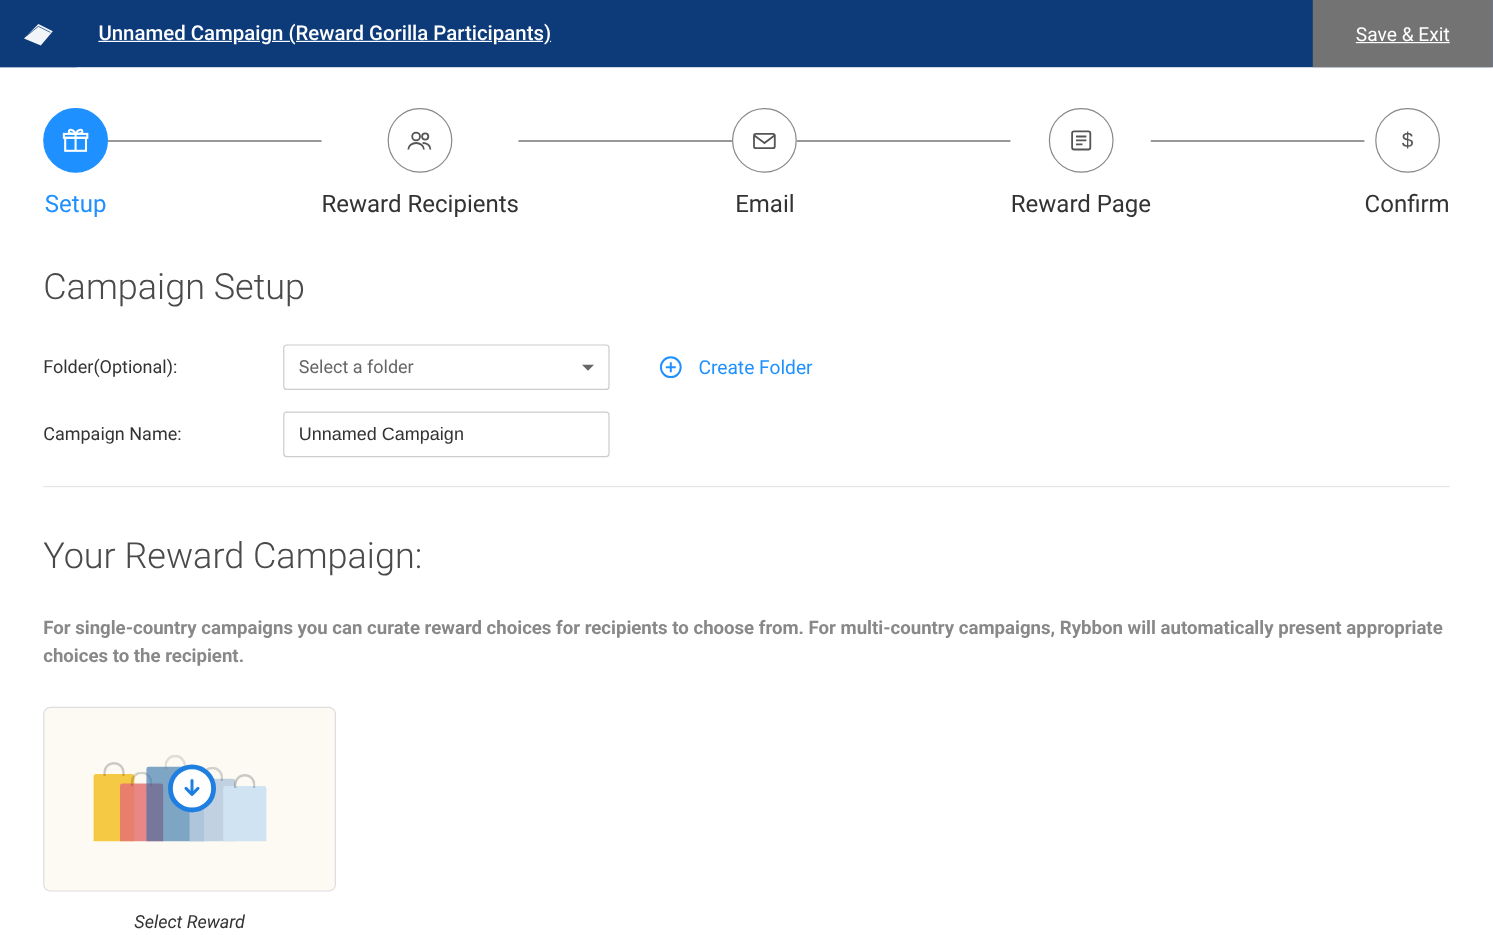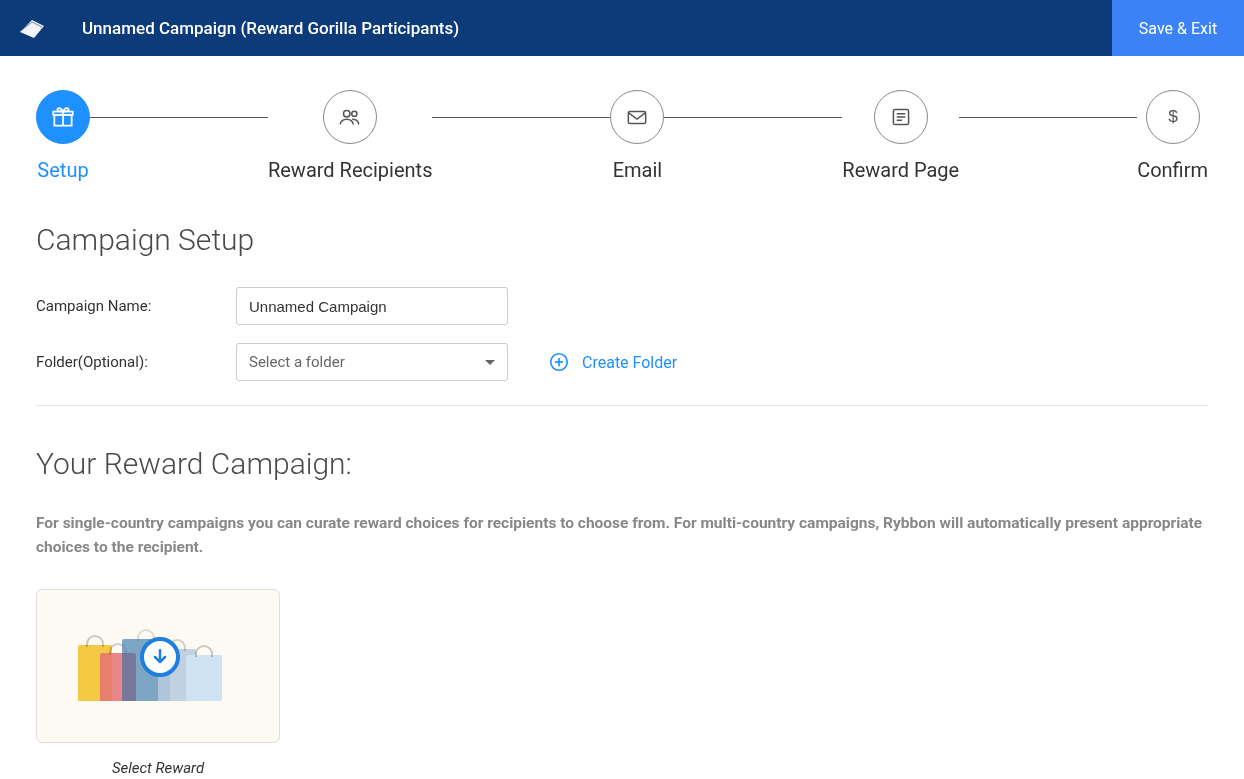--- a/index.html
+++ b/index.html
@@ -8,39 +8,40 @@
     background: #fff;
     color: #333;
     width: 1244px;
   }
   .header {
     display: flex;
     align-items: stretch;
     height: 56px;
     background: #0d3b7a;
     color: #fff;
+    text-decoration: underline;
   }
   .logo-box {
     width: 64px;
     display: flex;
     align-items: center;
     justify-content: center;
     background: #0d3b7a;
   }
   .header-title {
     flex: 1;
     display: flex;
     align-items: center;
     padding-left: 18px;
     font-size: 17px;
     font-weight: 500;
   }
   .save-btn {
-    width: 132px;
-    background: #3b82f6;
+    width: 150px;
+    background: #737373;
     display: flex;
     align-items: center;
     justify-content: center;
     color: #fff;
     font-size: 16px;
     cursor: pointer;
   }
 
   .wizard {
     display: flex;
@@ -288,38 +289,38 @@
     </div>
     <div class="step-label">Confirm</div>
   </div>
 </div>
 
 <div class="content">
 
   <h1 class="section-title">Campaign Setup</h1>
 
   <div class="form-row">
-    <div class="form-label">Campaign Name:</div>
-    <input type="text" class="text-input" value="Unnamed Campaign" style="">
-  </div>
-
-  <div class="form-row">
     <div class="form-label">Folder(Optional):</div>
     <div class="select-box">
       <span>Select a folder</span>
       <span class="caret-down"></span>
     </div>
     <div class="create-folder">
       <svg width="22" height="22" viewBox="0 0 24 24">
         <circle cx="12" cy="12" r="9" fill="none" stroke="#1e90ff" stroke-width="1.8"></circle>
         <line x1="12" y1="7.5" x2="12" y2="16.5" stroke="#1e90ff" stroke-width="1.8"></line>
         <line x1="7.5" y1="12" x2="16.5" y2="12" stroke="#1e90ff" stroke-width="1.8"></line>
       </svg>
       <span>Create Folder</span>
     </div>
+  </div>
+
+  <div class="form-row">
+    <div class="form-label">Campaign Name:</div>
+    <input type="text" class="text-input" value="Unnamed Campaign" style="">
   </div>
 
   <hr class="divider">
 
   <h1 class="section-title">Your Reward Campaign:</h1>
   <p class="reward-desc">For single-country campaigns you can curate reward choices for recipients to choose from. For multi-country campaigns, Rybbon will automatically present appropriate choices to the recipient.</p>
 
   <div class="reward-card">
     <div class="gift-bags">
       <div class="bag bag1">

